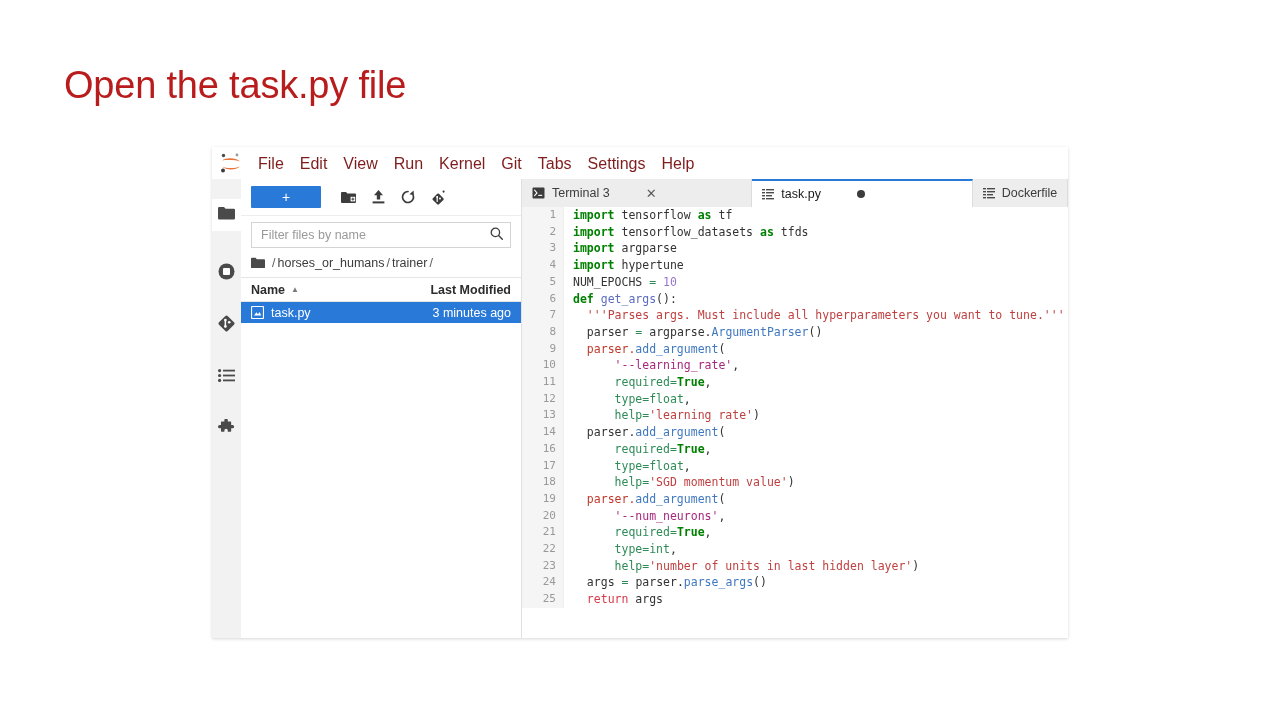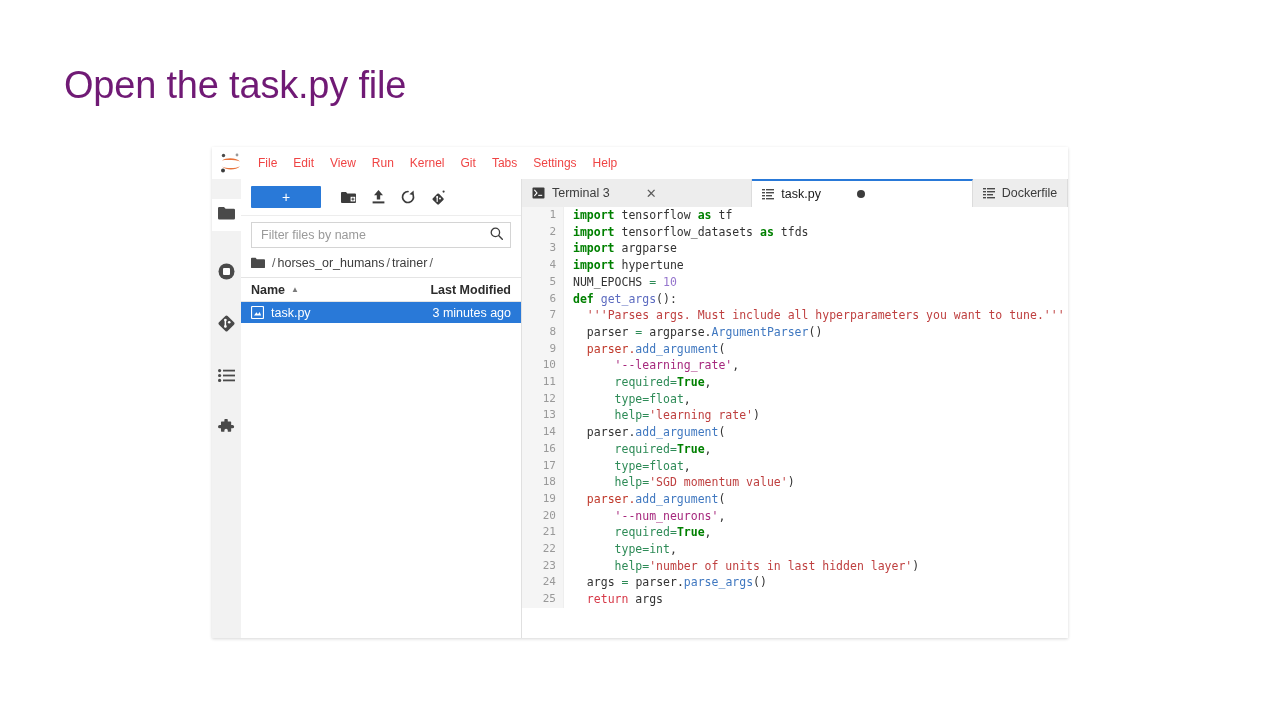--- a/index.html
+++ b/index.html
@@ -9,21 +9,21 @@
     font-family: "Liberation Sans", sans-serif;
     overflow: hidden;
   }
 
   
   #slide-title {
     position: absolute;
     left: 64px; top: 64px;
     font-size: 38px;
     font-weight: 400;
-    color: #701a75;
+    color: #b91c1c;
     letter-spacing: -0.2px;
     white-space: nowrap;
   }
 
   
   #jl-window {
     position: absolute;
     left: 212px; top: 147px;
     width: 856px; height: 491px;
     background: #ffffff;
@@ -39,22 +39,22 @@
     border-bottom: 1px solid #e0e0e0;
     display: flex; align-items: center;
   }
   #jl-logo {
     width: 30px; height: 26px;
     margin-left: 4px; margin-right: 4px;
     position: relative; flex: none;
   }
   #jl-logo svg { display: block; }
   .menu-item {
-    font-size: 12px;
-    color: #ef4444;
+    font-size: 16px;
+    color: #7f1d1d;
     padding: 0 8px;
     line-height: 31px;
     white-space: nowrap;
     cursor: default;
   }
 
   
   #activity-bar {
     position: absolute; left: 0; top: 32px;
     width: 29px; bottom: 0;

